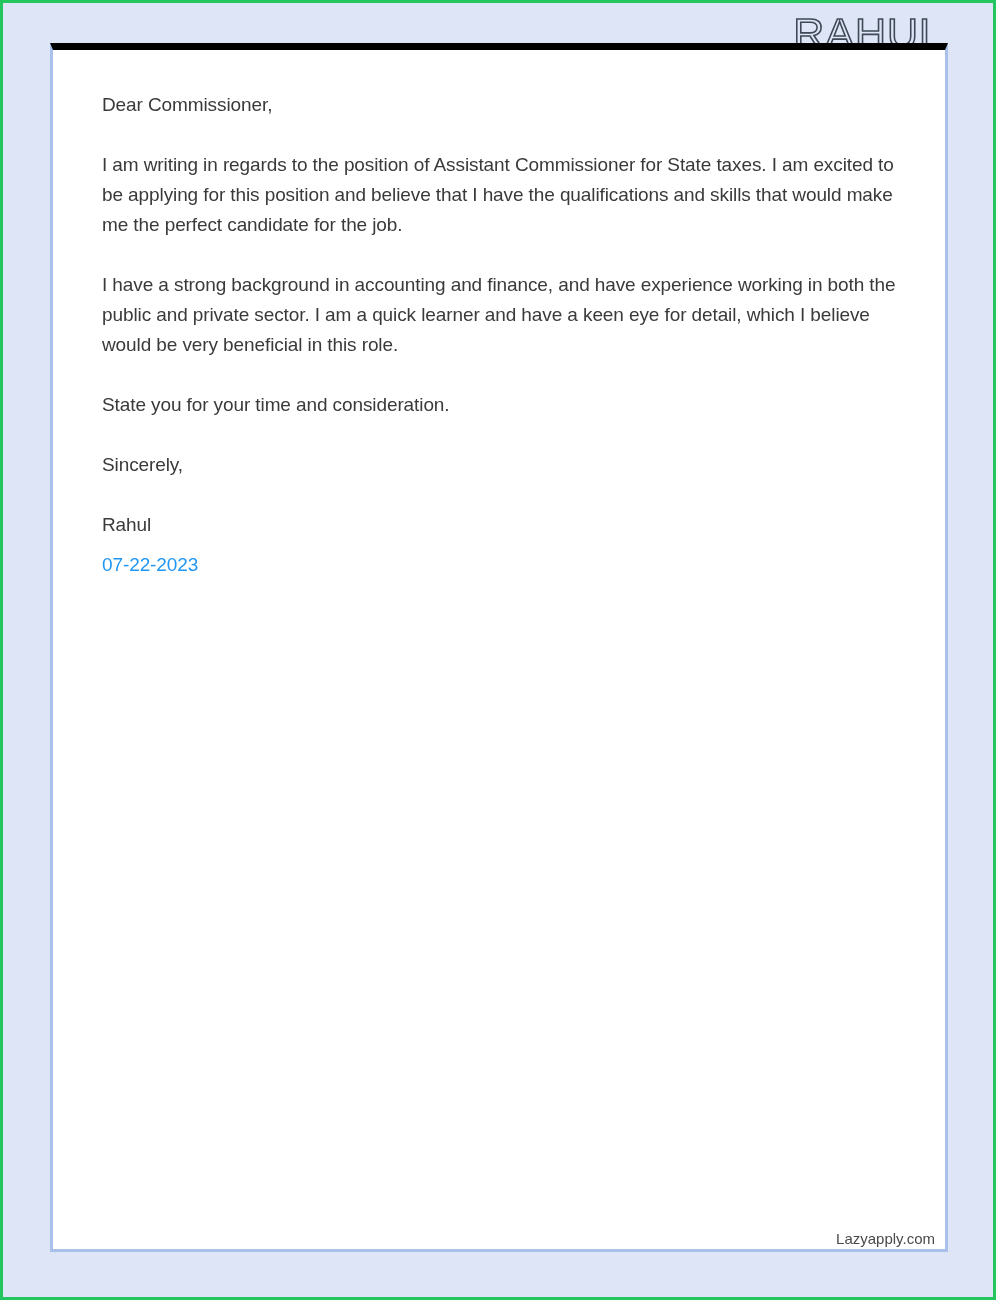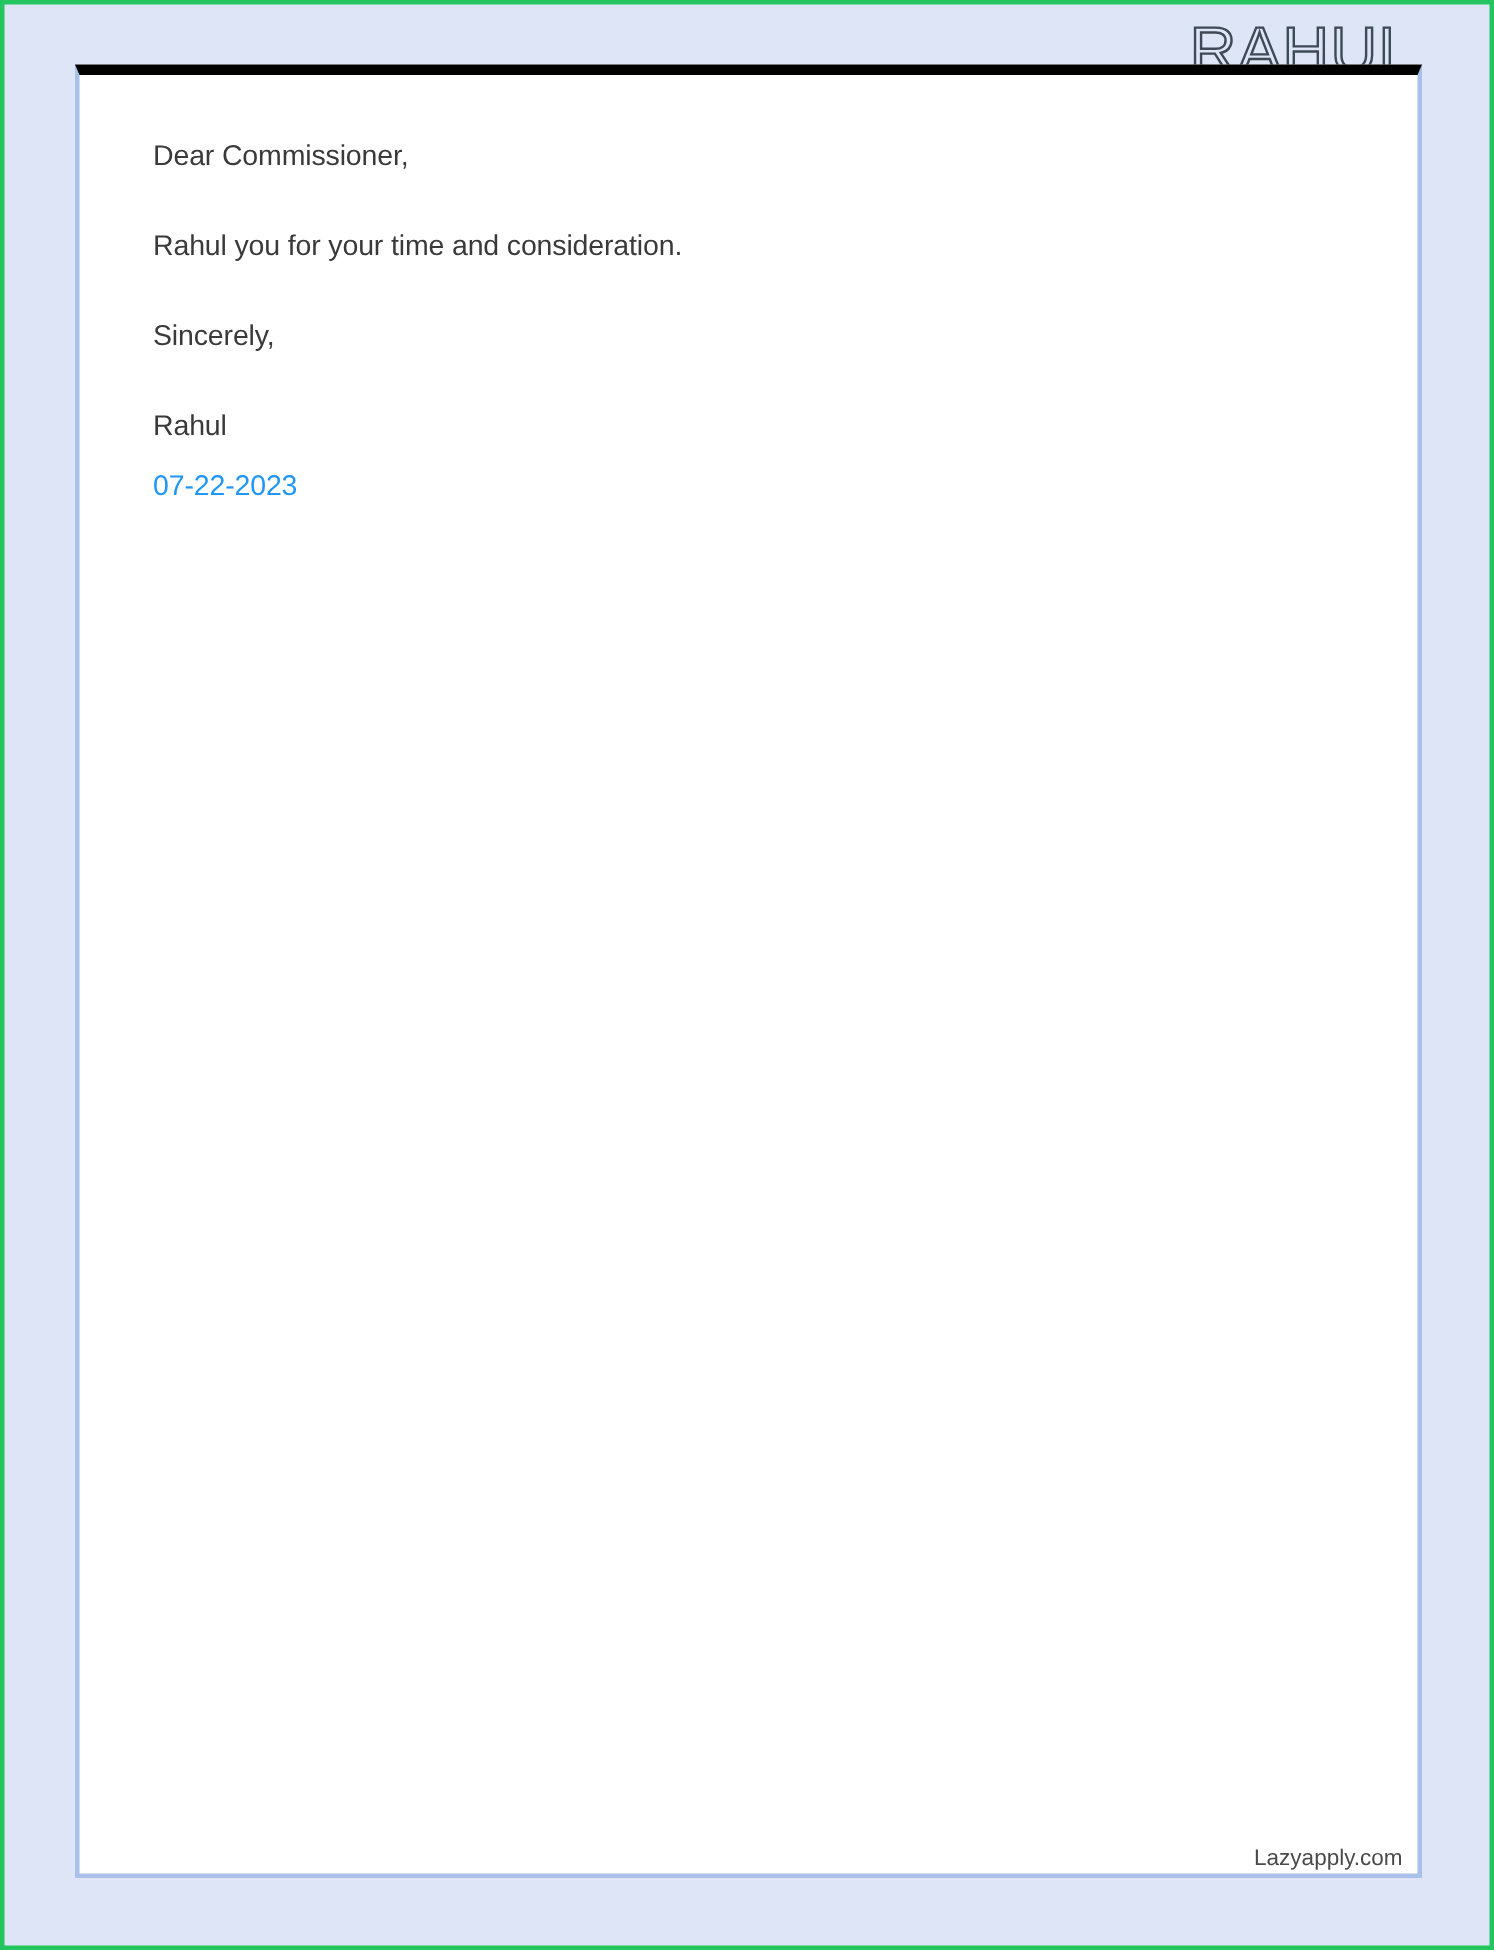--- a/index.html
+++ b/index.html
@@ -70,21 +70,23 @@
 
 <div class="frame">
 
   <svg class="brand" width="235" height="54" viewBox="0 0 235 54" aria-hidden="true">
     <text x="231" y="41" text-anchor="end">RAHUL</text>
   </svg>
 
   <div class="card">
     <div class="content">
       <p>Dear Commissioner,</p>
-      <p>Rahul you for your time and consideration.</p>
+      <p>I am writing in regards to the position of Assistant Commissioner for State taxes. I am excited to be applying for this position and believe that I have the qualifications and skills that would make me the perfect candidate for the job.</p>
+      <p>I have a strong background in accounting and finance, and have experience working in both the public and private sector. I am a quick learner and have a keen eye for detail, which I believe would be very beneficial in this role.</p>
+      <p>State you for your time and consideration.</p>
       <p>Sincerely,</p>
       <p class="sig">Rahul</p>
       <p class="date">07-22-2023</p>
     </div>
     <div class="footer">Lazyapply.com</div>
   </div>
 
 </div>
 
 </body></html>

